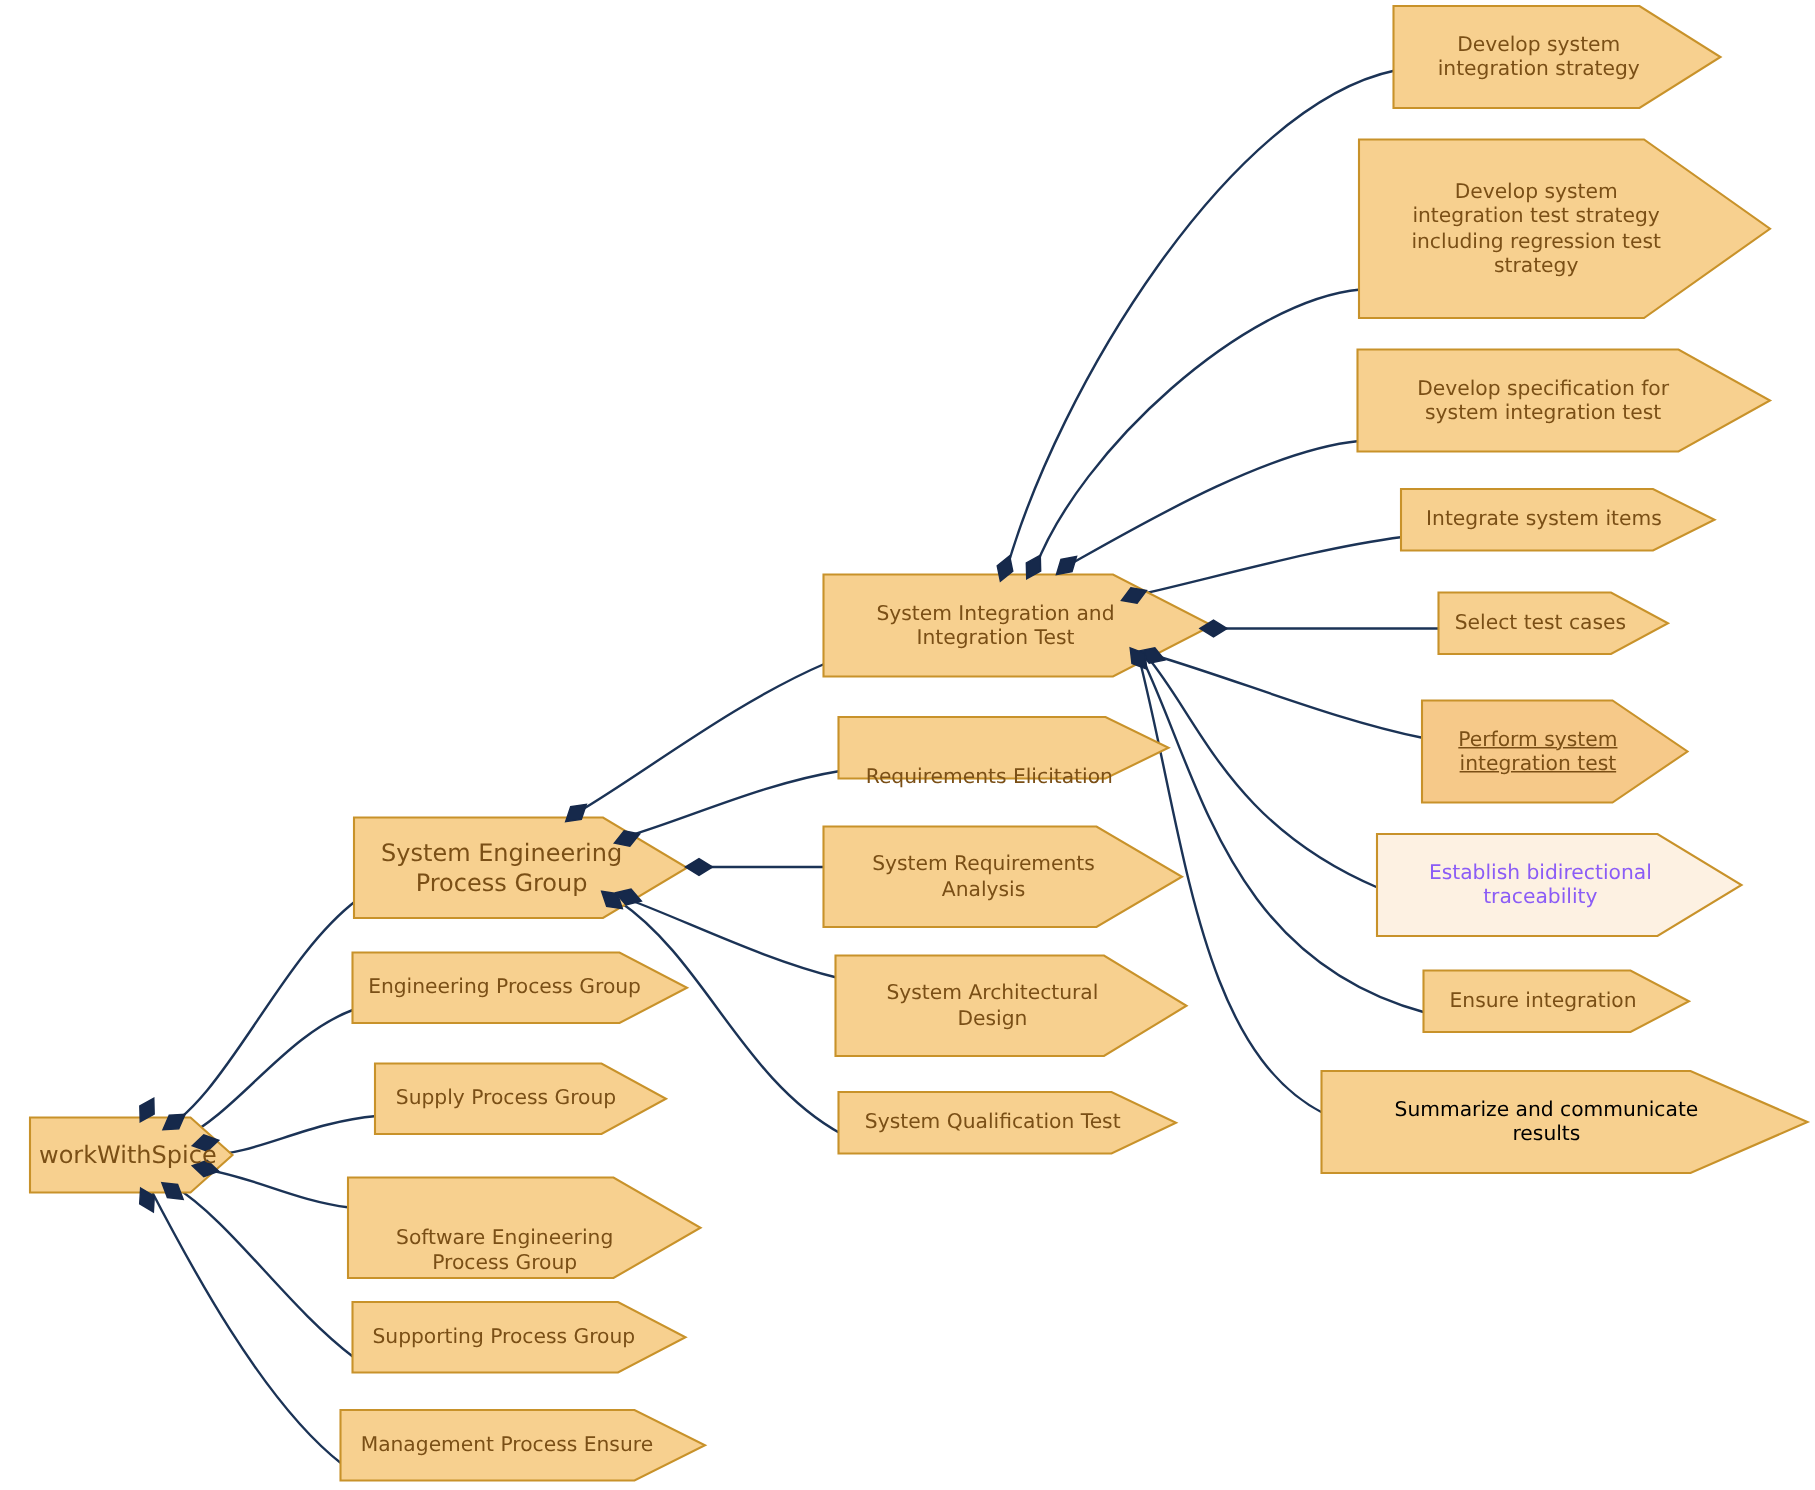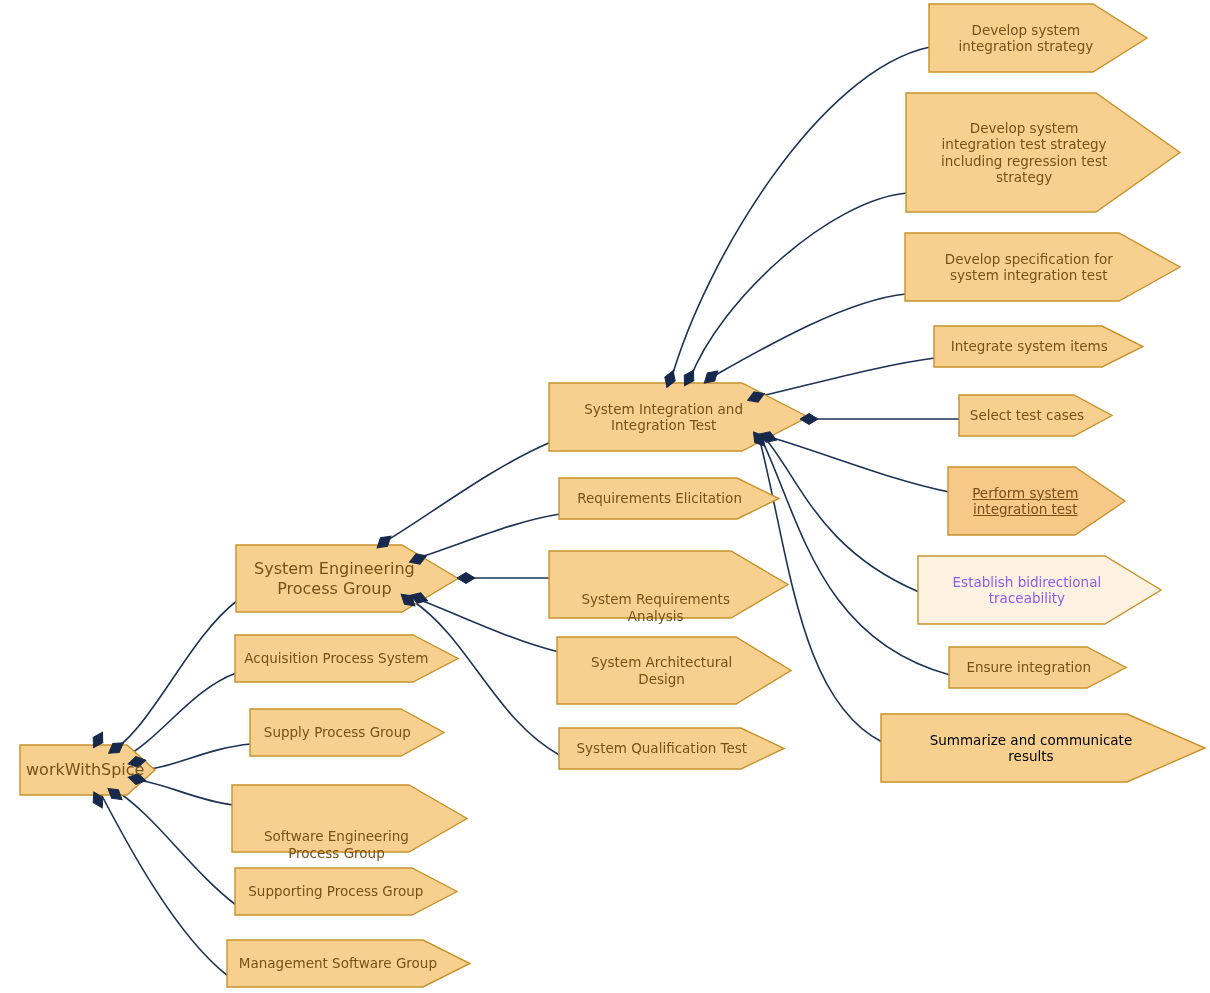--- a/index.html
+++ b/index.html
@@ -147,30 +147,30 @@
         </g>
         <g transform="translate(759,439) rotate(52)">
           <polygon points="-9,0 0,-5.5 9,0 0,5.5" fill="#16294B" stroke="#16294B" stroke-width="1"></polygon>
         </g>
       </g>
   </svg>
   <div id="labels-layer">
       <div class="node" style="left: 20px; top: 745px; width: 122.4px; height: 50px; font-size: 16px; color: rgb(122, 79, 22);"><span class="node-text">workWithSpice</span></div>
       <div class="node" style="left: 236px; top: 545px; width: 196.8px; height: 67px; font-size: 16px; color: rgb(122, 79, 22);"><span class="node-text">System Engineering
 Process Group</span></div>
-      <div class="node" style="left: 235px; top: 635px; width: 202.75px; height: 47px; font-size: 13.5px; color: rgb(122, 79, 22);"><span class="node-text">Acquisition Process System</span></div>
+      <div class="node" style="left: 235px; top: 635px; width: 202.75px; height: 47px; font-size: 13.5px; color: rgb(122, 79, 22);"><span class="node-text">Engineering Process Group</span></div>
       <div class="node" style="left: 250px; top: 709px; width: 174.65px; height: 47px; font-size: 13.5px; color: rgb(122, 79, 22);"><span class="node-text">Supply Process Group</span></div>
-      <div class="node" style="left: 232px; top: 811px; width: 208.9px; height: 67px; font-size: 13.5px; color: rgb(122, 79, 22);"><span class="node-text">Software Engineering
+      <div class="node" style="left: 232px; top: 785px; width: 208.9px; height: 67px; font-size: 13.5px; color: rgb(122, 79, 22); align-items: flex-end;"><span class="node-text">Software Engineering
 Process Group</span></div>
       <div class="node" style="left: 235px; top: 868px; width: 201.75px; height: 47px; font-size: 13.5px; color: rgb(122, 79, 22);"><span class="node-text">Supporting Process Group</span></div>
-      <div class="node" style="left: 227px; top: 940px; width: 221.85px; height: 47px; font-size: 13.5px; color: rgb(122, 79, 22);"><span class="node-text">Management Software Group</span></div>
+      <div class="node" style="left: 227px; top: 940px; width: 221.85px; height: 47px; font-size: 13.5px; color: rgb(122, 79, 22);"><span class="node-text">Management Process Ensure</span></div>
       <div class="node" style="left: 549px; top: 383px; width: 229.3px; height: 68px; font-size: 13.5px; color: rgb(122, 79, 22);"><span class="node-text">System Integration and
 Integration Test</span></div>
-      <div class="node" style="left: 559px; top: 478px; width: 201.1px; height: 41px; font-size: 13.5px; color: rgb(122, 79, 22);"><span class="node-text">Requirements Elicitation</span></div>
-      <div class="node" style="left: 549px; top: 551px; width: 213.35px; height: 67px; font-size: 13.5px; color: rgb(122, 79, 22); margin-top: 23px;"><span class="node-text">System Requirements
+      <div class="node" style="left: 559px; top: 498px; width: 201.1px; height: 41px; font-size: 13.5px; color: rgb(122, 79, 22);"><span class="node-text">Requirements Elicitation</span></div>
+      <div class="node" style="left: 549px; top: 551px; width: 213.35px; height: 67px; font-size: 13.5px; color: rgb(122, 79, 22);"><span class="node-text">System Requirements
 Analysis</span></div>
       <div class="node" style="left: 557px; top: 637px; width: 209.25px; height: 67px; font-size: 13.5px; color: rgb(122, 79, 22);"><span class="node-text">System Architectural
 Design</span></div>
       <div class="node" style="left: 559px; top: 728px; width: 205.65px; height: 41px; font-size: 13.5px; color: rgb(122, 79, 22);"><span class="node-text">System Qualification Test</span></div>
       <div class="node" style="left: 929px; top: 4px; width: 193.7px; height: 68px; font-size: 13.5px; color: rgb(122, 79, 22);"><span class="node-text">Develop system
 integration strategy</span></div>
       <div class="node" style="left: 906px; top: 93px; width: 236.2px; height: 119px; font-size: 13.5px; color: rgb(122, 79, 22);"><span class="node-text">Develop system
 integration test strategy
 including regression test
 strategy</span></div>

